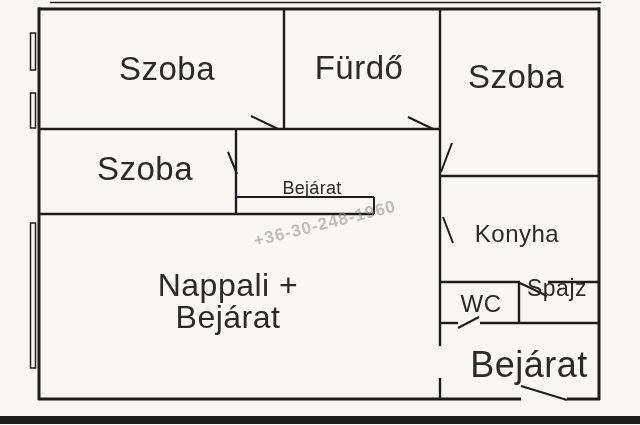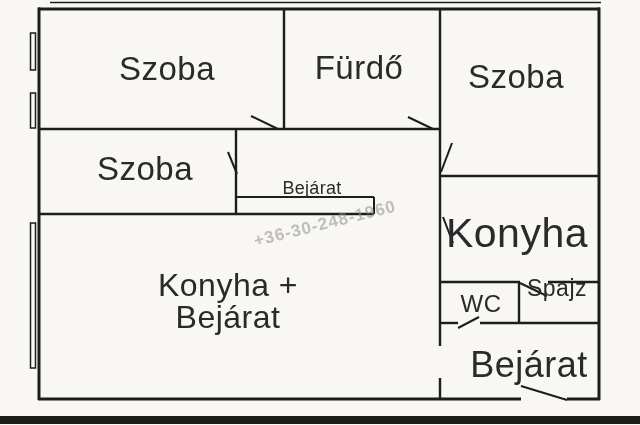--- a/index.html
+++ b/index.html
@@ -10,21 +10,21 @@
     position:relative;
   }
   .plan{position:absolute;left:0;top:0;width:552px;height:425px;}
   svg.lines{position:absolute;left:0;top:0;color:var(--wall,#1d1d1d);}
   .room-label{
     position:absolute;transform:translate(-50%,-50%);
     color:var(--ink,#2a2a2a);white-space:nowrap;
     letter-spacing:.5px;line-height:1.05;
   }
   .fs-xl{font-size:33px;}
-  .fs-lg{font-size:41px;}
+  .fs-lg{font-size:24px;}
   .fs-md{font-size:36px;}
   .fs-sm{font-size:24px;}
   .fs-sm2{font-size:23px;}
   .fs-xs{font-size:18px;letter-spacing:.3px;}
   .two-line{text-align:center;line-height:32px;font-size:32px;}
   .watermark{
     position:absolute;left:325px;top:224px;
     transform:translate(-50%,-50%) rotate(-14deg);
     color:var(--watermark,#9a9a9a);opacity:.55;
     font-size:17px;font-weight:bold;letter-spacing:1px;white-space:nowrap;
@@ -80,21 +80,21 @@
 
   <div class="room-label fs-xl" style="left:359px;top:68px;">Fürdő</div>
 
   <div class="room-label fs-xl" style="left:516px;top:77px;">Szoba</div>
 
   <div class="room-label fs-xl" style="left:145px;top:169px;">Szoba</div>
 
   <div class="room-label fs-xs" style="left:312px;top:188px;">Bejárat</div>
 
   <div class="room-label two-line" style="left:228px;top:301px;">
-    <div>Konyha +</div>
+    <div>Nappali +</div>
     <div>Bejárat</div>
   </div>
 
   <div class="room-label fs-lg" style="left:517px;top:234px;">Konyha</div>
 
   <div class="room-label fs-sm" style="left:481px;top:304px;">WC</div>
 
   <div class="room-label fs-sm2" style="left:557px;top:288px;">Spajz</div>
 
   <div class="room-label fs-md" style="left:529px;top:365px;">Bejárat</div>

